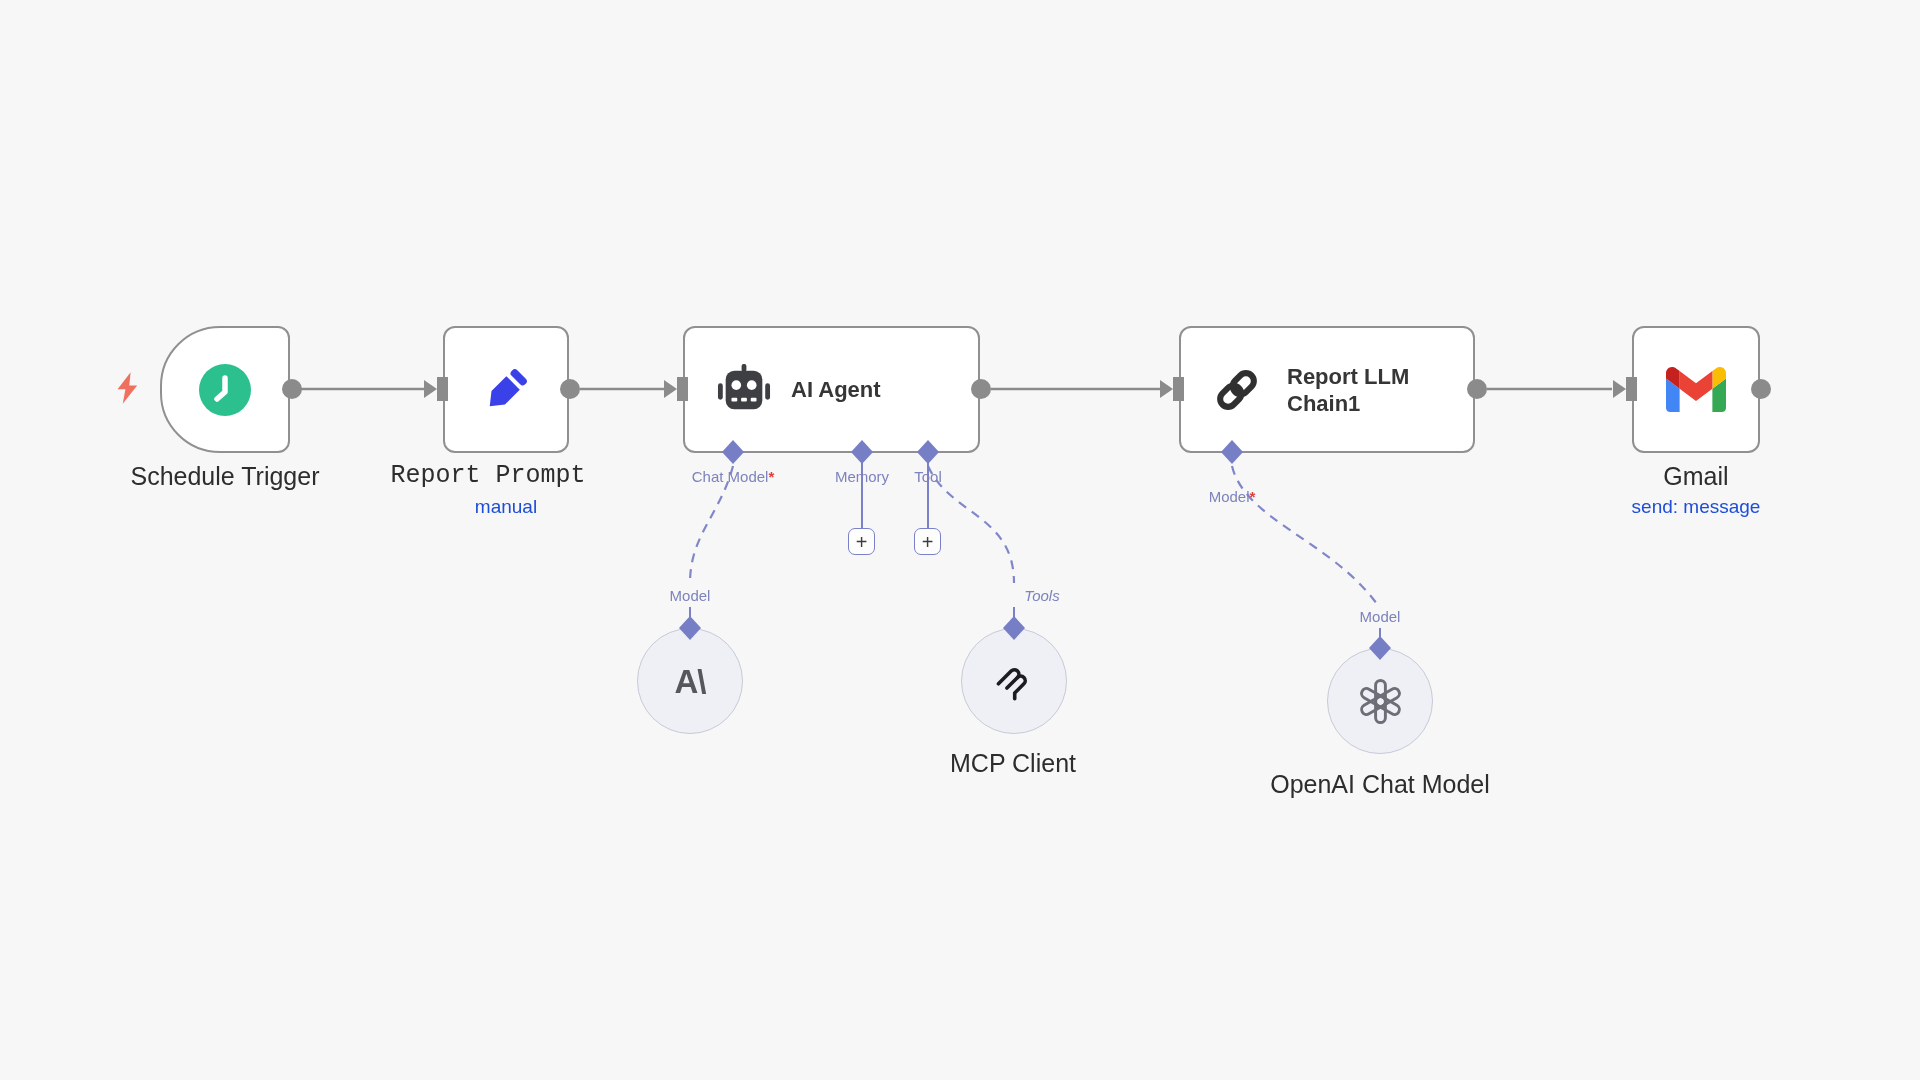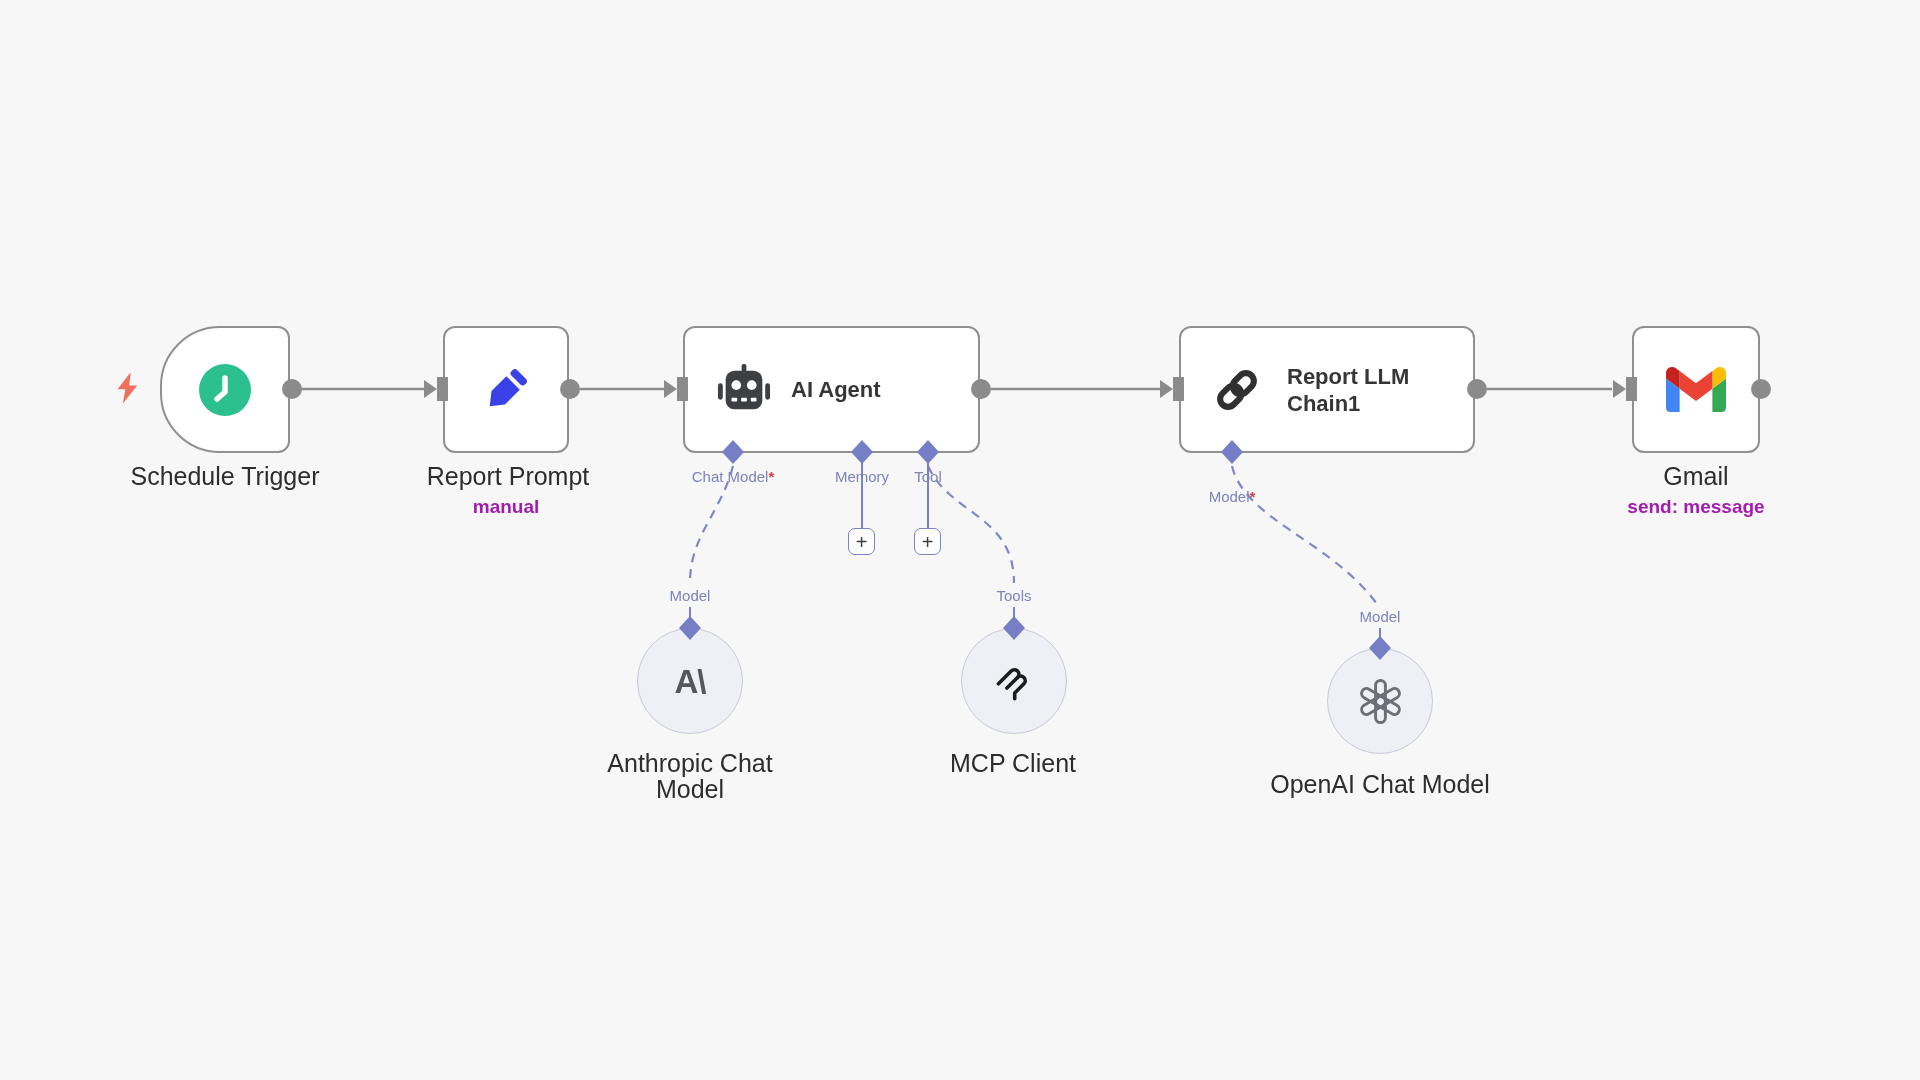--- a/index.html
+++ b/index.html
@@ -42,21 +42,21 @@
   .node-label{
     position:absolute;
     text-align:center;
     font-size:25px;font-weight:500;color:#2d2d2d;
     line-height:26px;
     z-index:4;
   }
   .node-sublabel{
     position:absolute;
     text-align:center;
-    font-size:19px;font-weight:700;color:#a21caf;
+    font-size:19px;font-weight:400;color:#1d4ed8;
     z-index:4;
   }
   .port-label{
     position:absolute;
     text-align:center;
     font-size:15px;font-weight:400;color:#7d83bd;
     z-index:4;white-space:nowrap;
   }
   .req{color:#e03e3e;font-weight:700;}
 
@@ -152,21 +152,21 @@
   <div class="node-label" style="left:105px;top:463px;width:240px;">Schedule Trigger</div>
 
   <div class="node" style="left:443px;top:326px;width:126px;height:127px;">
     <svg width="60" height="60" viewBox="-30 -30 60 60">
       <g transform="rotate(45)" fill="#3a41e8">
         <rect x="-9.5" y="-22" width="19" height="8" rx="3.5"></rect>
         <path d="M-9.5,-10 L9.5,-10 L9.5,11 L0,23 L-9.5,11 Z"></path>
       </g>
     </svg>
   </div>
-  <div class="node-label" style="left:408px;top:463px;width:200px;">Report Prompt</div>
+  <div class="node-label" style="left:388px;top:463px;width:200px;font-family:Liberation Mono, monospace;">Report Prompt</div>
   <div class="node-sublabel" style="left:406px;top:496px;width:200px;">manual</div>
 
   <div class="node node-flex" style="left:683px;top:326px;width:297px;height:127px;padding-left:30px;gap:18px;">
     <svg width="58" height="54" viewBox="-30 -28 60 56">
       <g fill="#3d3f42">
         <rect x="-2.5" y="-27" width="5" height="8" rx="2"></rect>
         <rect x="-19" y="-20" width="38" height="40" rx="9"></rect>
         <rect x="-27" y="-7" width="5" height="17" rx="2.5"></rect>
         <rect x="22" y="-7" width="5" height="17" rx="2.5"></rect>
       </g>
@@ -216,23 +216,22 @@
       <path fill="#c5221f" d="M52 51v8l20 15V48l-5.6-4.2C60.47 39.35 52 43.58 52 51z"></path>
     </svg>
   </div>
   <div class="node-label" style="left:1596px;top:463px;width:200px;">Gmail</div>
   <div class="node-sublabel" style="left:1596px;top:496px;width:200px;">send: message</div>
 
   <div class="port-label" style="left:640px;top:587px;width:100px;">Model</div>
   <div class="subnode" style="left:637px;top:628px;width:106px;height:106px;">
     <span class="anthropic-glyph">A\</span>
   </div>
-  <div class="node-label" style="left:605px;top:750px;width:170px;">Anthropic Chat Model</div>
-
-  <div class="port-label" style="left:964px;top:587px;width:100px;">Tools</div>
+
+  <div class="port-label" style="left:992px;top:587px;width:100px;font-style:italic;">Tools</div>
   <div class="subnode" style="left:961px;top:628px;width:106px;height:106px;">
     <svg width="46" height="46" viewBox="-23 -23 46 46">
       <g transform="rotate(45)" fill="none" stroke="#1b1b20" stroke-width="3.6" stroke-linecap="round" stroke-linejoin="round">
         <path d="M -9,13 L -9,-5 A 4.5,4.5 0 0 1 0,-5 L 0,10"></path>
         <path d="M 0,-5 A 4.5,4.5 0 0 1 9,-5 L 9,8 L 13,12"></path>
       </g>
     </svg>
   </div>
   <div class="node-label" style="left:913px;top:750px;width:200px;">MCP Client</div>
 

